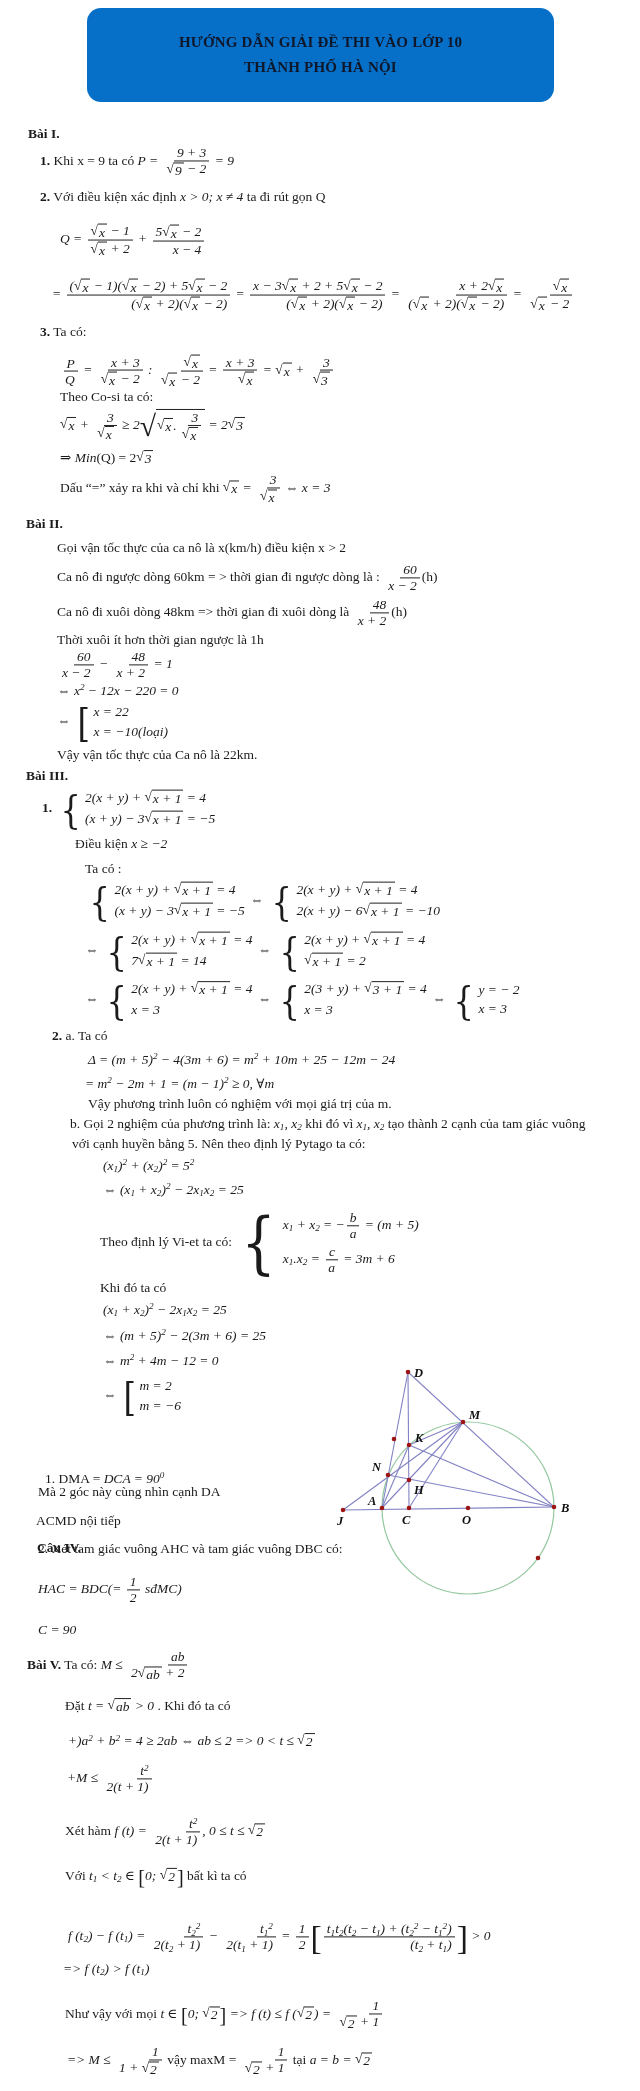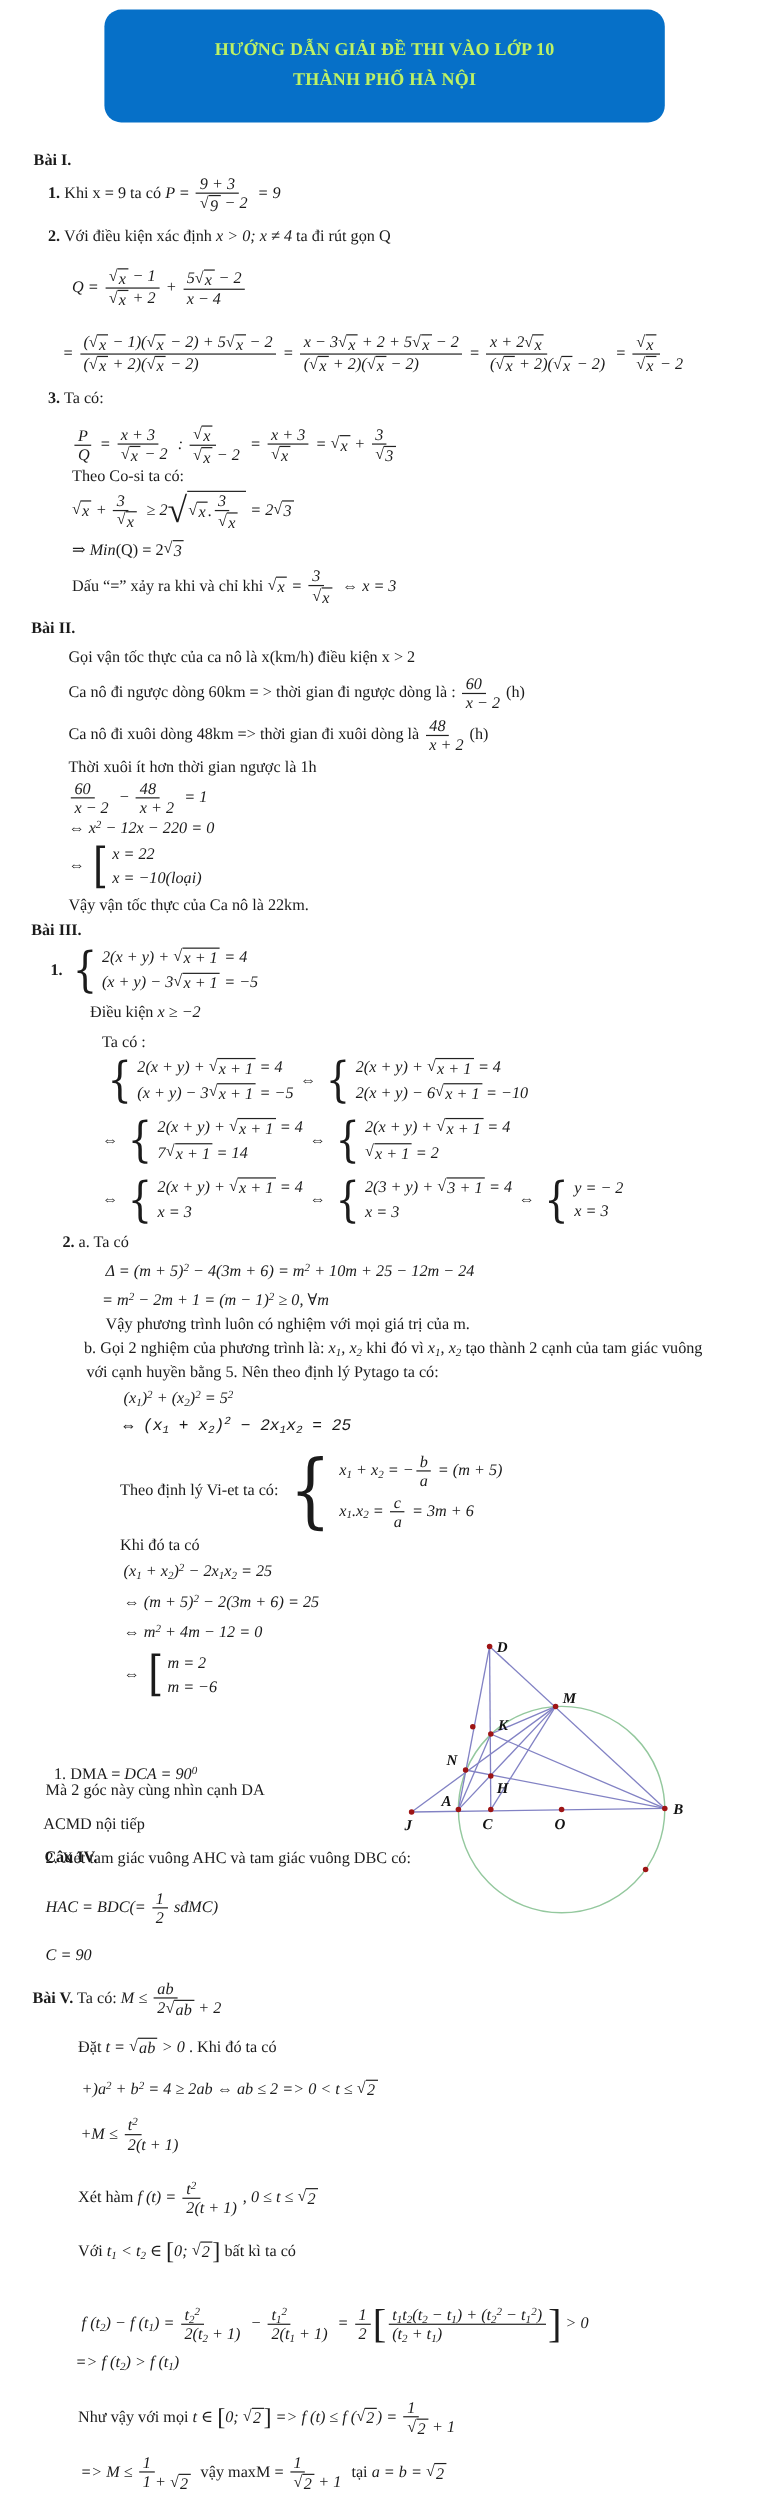--- a/index.html
+++ b/index.html
@@ -7,34 +7,34 @@
     width:640px;height:2091px;position:relative;background:#ffffff;
     font-family:"Liberation Serif","DejaVu Serif",serif;color:#1b1b1b;
     overflow:hidden;
   }
   .banner{
     position:absolute;left:87px;top:8px;width:467px;height:94px;
     border-radius:14px;display:flex;flex-direction:column;justify-content:center;
     text-align:center;
   }
   .banner-line{
-    color:#bef264;font-weight:bold;font-size:15px;line-height:25px;
+    color:#0f172a;font-weight:bold;font-size:15px;line-height:25px;
     letter-spacing:.2px;
   }
   .ln{
     position:absolute;white-space:nowrap;transform:translateY(-50%);
     font-size:13.5px;line-height:1.25;
   }
   .xt{font-style:normal;}
   .xm{font-style:italic;}
   .xb{font-weight:bold;}
   .msup{font-size:0.68em;vertical-align:0.5em;font-style:italic;line-height:0;}
   .msub{font-size:0.68em;vertical-align:-0.25em;font-style:italic;line-height:0;}
   .frac{
-    display:inline-flex;flex-direction:column;align-items:flex-start;
+    display:inline-flex;flex-direction:column;align-items:flex-end;
     vertical-align:middle;margin:0 2px;line-height:1.12;text-align:center;
   }
   .frac>.num{border-bottom:1px solid #222;padding:0 3px;display:block;}
   .frac>.den{padding:0 3px;display:block;}
   .sqrt{display:inline-flex;align-items:flex-start;vertical-align:middle;white-space:nowrap;}
   .sqrt>.rad{line-height:1.05;}
   .sqrt>.rbody{border-top:1px solid #222;padding:0 2px 0 1px;}
   .sqrt.tall{align-items:center;}
   .sqrt.tall>.rad{font-size:2.2em;line-height:.5;font-weight:200;}
   .cases{display:inline-flex;align-items:center;vertical-align:middle;margin:0 2px;}
@@ -332,21 +332,21 @@
           <span class="crow"><span class="xm">x = 3</span></span>
         </span>
       </span></div>
     <div class="ln" style="left: 52px; top: 1036px;"><span class="xb">2.</span><span class="xt">   a. Ta có</span></div>
     <div class="ln" style="left: 88px; top: 1060px;"><span class="xm">Δ = (m + 5)</span><span class="msup">2</span><span class="xm"> − 4(3m + 6) = m</span><span class="msup">2</span><span class="xm"> + 10m + 25 − 12m − 24</span></div>
     <div class="ln" style="left: 85px; top: 1084px;"><span class="xm">= m</span><span class="msup">2</span><span class="xm"> − 2m + 1 = (m − 1)</span><span class="msup">2</span><span class="xm"> ≥ 0, ∀m</span></div>
     <div class="ln" style="left: 88px; top: 1104px;"><span class="xt">Vậy phương trình luôn có nghiệm với mọi giá trị của m.</span></div>
     <div class="ln" style="left: 70px; top: 1124px;"><span class="xt">b. Gọi 2 nghiệm của phương trình là: </span><span class="xm">x</span><span class="msub">1</span><span class="xm">, x</span><span class="msub">2</span><span class="xt"> khi đó vì  </span><span class="xm">x</span><span class="msub">1</span><span class="xm">, x</span><span class="msub">2</span><span class="xt"> tạo thành 2 cạnh của tam giác vuông</span></div>
     <div class="ln" style="left: 72px; top: 1144px;"><span class="xt">với cạnh huyền bằng 5. Nên theo định lý Pytago ta có:</span></div>
     <div class="ln" style="left: 103px; top: 1166px;"><span class="xm">(x</span><span class="msub">1</span><span class="xm">)</span><span class="msup">2</span><span class="xm"> + (x</span><span class="msub">2</span><span class="xm">)</span><span class="msup">2</span><span class="xm"> = 5</span><span class="msup">2</span></div>
-    <div class="ln" style="left: 103px; top: 1190px; font-family: Liberation Mono, monospace;"><span class="xm">⇔ (x</span><span class="msub">1</span><span class="xm"> + x</span><span class="msub">2</span><span class="xm">)</span><span class="msup">2</span><span class="xm"> − 2x</span><span class="msub">1</span><span class="xm">x</span><span class="msub">2</span><span class="xm"> = 25</span></div>
+    <div class="ln" style="left: 103px; top: 1190px;"><span class="xm">⇔ (x</span><span class="msub">1</span><span class="xm"> + x</span><span class="msub">2</span><span class="xm">)</span><span class="msup">2</span><span class="xm"> − 2x</span><span class="msub">1</span><span class="xm">x</span><span class="msub">2</span><span class="xm"> = 25</span></div>
     <div class="ln" style="left: 100px; top: 1243px;"><span class="xt">Theo định lý Vi-et ta có: </span><span class="cases big">
         <span class="brace">{</span>
         <span class="crows">
           <span class="crow"><span class="xm">x</span><span class="msub">1</span><span class="xm"> + x</span><span class="msub">2</span><span class="xm"> = −</span><span class="frac">
               <span class="num"><span class="xm">b</span></span>
               <span class="den"><span class="xm">a</span></span>
             </span><span class="xm"> = (m + 5)</span></span>
           <span class="crow"><span class="xm">x</span><span class="msub">1</span><span class="xm">.x</span><span class="msub">2</span><span class="xm"> = </span><span class="frac">
               <span class="num"><span class="xm">c</span></span>
               <span class="den"><span class="xm">a</span></span>

